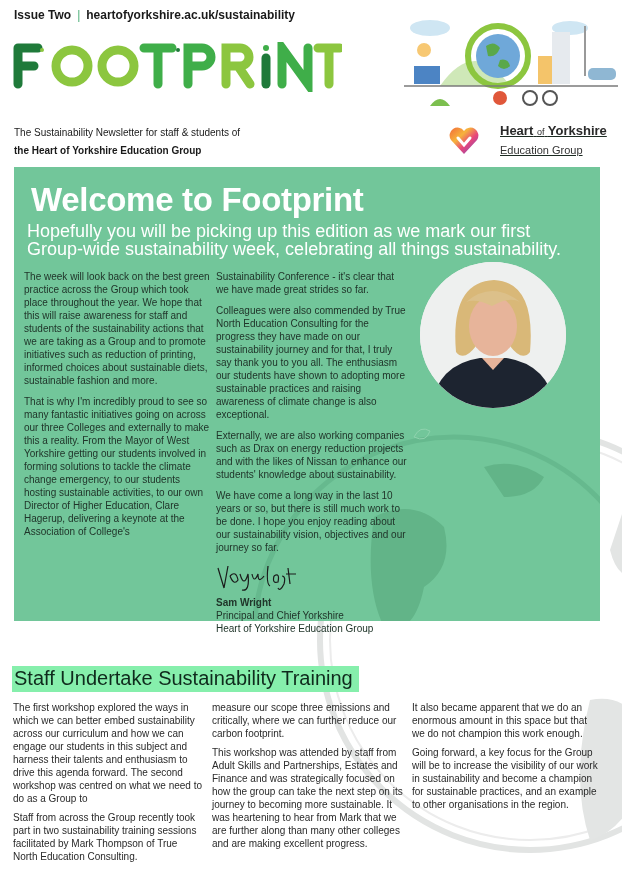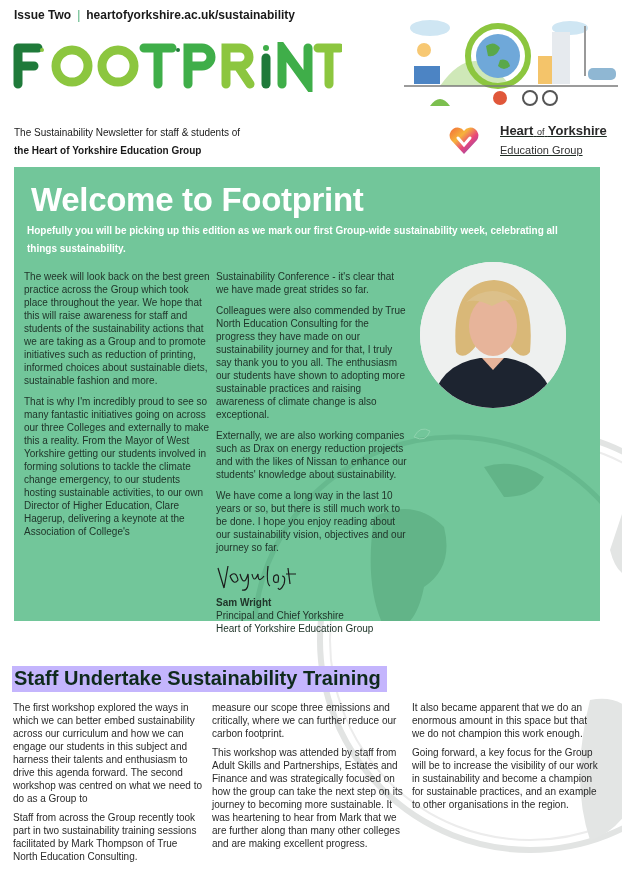--- a/index.html
+++ b/index.html
@@ -12,29 +12,29 @@
   .tagline{position:absolute;left:14px;top:124px;font-size:10px;line-height:18px;color:#1a1a1a;}
   .tagline b{font-weight:bold;}
   .logo{position:absolute;left:448px;top:122px;display:flex;align-items:center;}
   .logo .txt{margin-left:20px;line-height:18px;text-decoration:underline;}
   .logo .l1{font-size:13px;font-weight:bold;color:#2a2a2a;}
   .logo .l1 small{font-size:9px;font-weight:normal;}
   .logo .l2{font-size:11px;color:#333;}
   .globe-bg{position:absolute;left:300px;top:400px;width:360px;height:500px;}
   .panel{position:absolute;left:14px;top:167px;width:586px;height:454px;background:#72c69a;}
   .panel h1{position:absolute;left:13px;top:10px;margin:4px;font-size:33px;font-weight:bold;color:#ffffff;letter-spacing:-0.3px;}
-  .panel .lead{position:absolute;left:13px;top:55px;width:560px;margin:0;font-size:10px;line-height:18px;font-weight:bold;color:#ffffff;}
+  .panel .lead{position:absolute;left:13px;top:55px;width:560px;margin:0;font-size:18px;line-height:18px;font-weight:normal;color:#ffffff;}
   .col{position:absolute;font-size:10px;line-height:13px;color:#20352a;}
   .col p{margin:0 0 8px 0;}
   .c1{left:10px;top:103px;width:190px;}
   .c2{left:202px;top:103px;width:192px;}
   .portrait{position:absolute;left:406px;top:95px;width:146px;height:146px;border-radius:50%;overflow:hidden;background:#eef0ef;}
   .sig{margin:2px 0 4px 0;height:30px;}
   .sig-name{font-weight:bold;}
-  .h2{position:absolute;left:12px;top:666px;background:#c4b5fd;padding:1px 6px 2px 2px;font-size:20px;font-weight:bold;color:#0f2a1c;}
+  .h2{position:absolute;left:12px;top:666px;background:#86efac;padding:1px 6px 2px 2px;font-size:20px;font-weight:normal;color:#0f2a1c;}
   .bcol{position:absolute;top:701px;font-size:10px;line-height:13px;color:#2a2a2a;}
   .bcol p{margin:0 0 6px 0;}
   .b1{left:13px;width:190px;}
   .b2{left:212px;width:192px;}
   .b3{left:412px;width:190px;}
 </style>
 </head>
 <body>
 
 <div class="topline">

